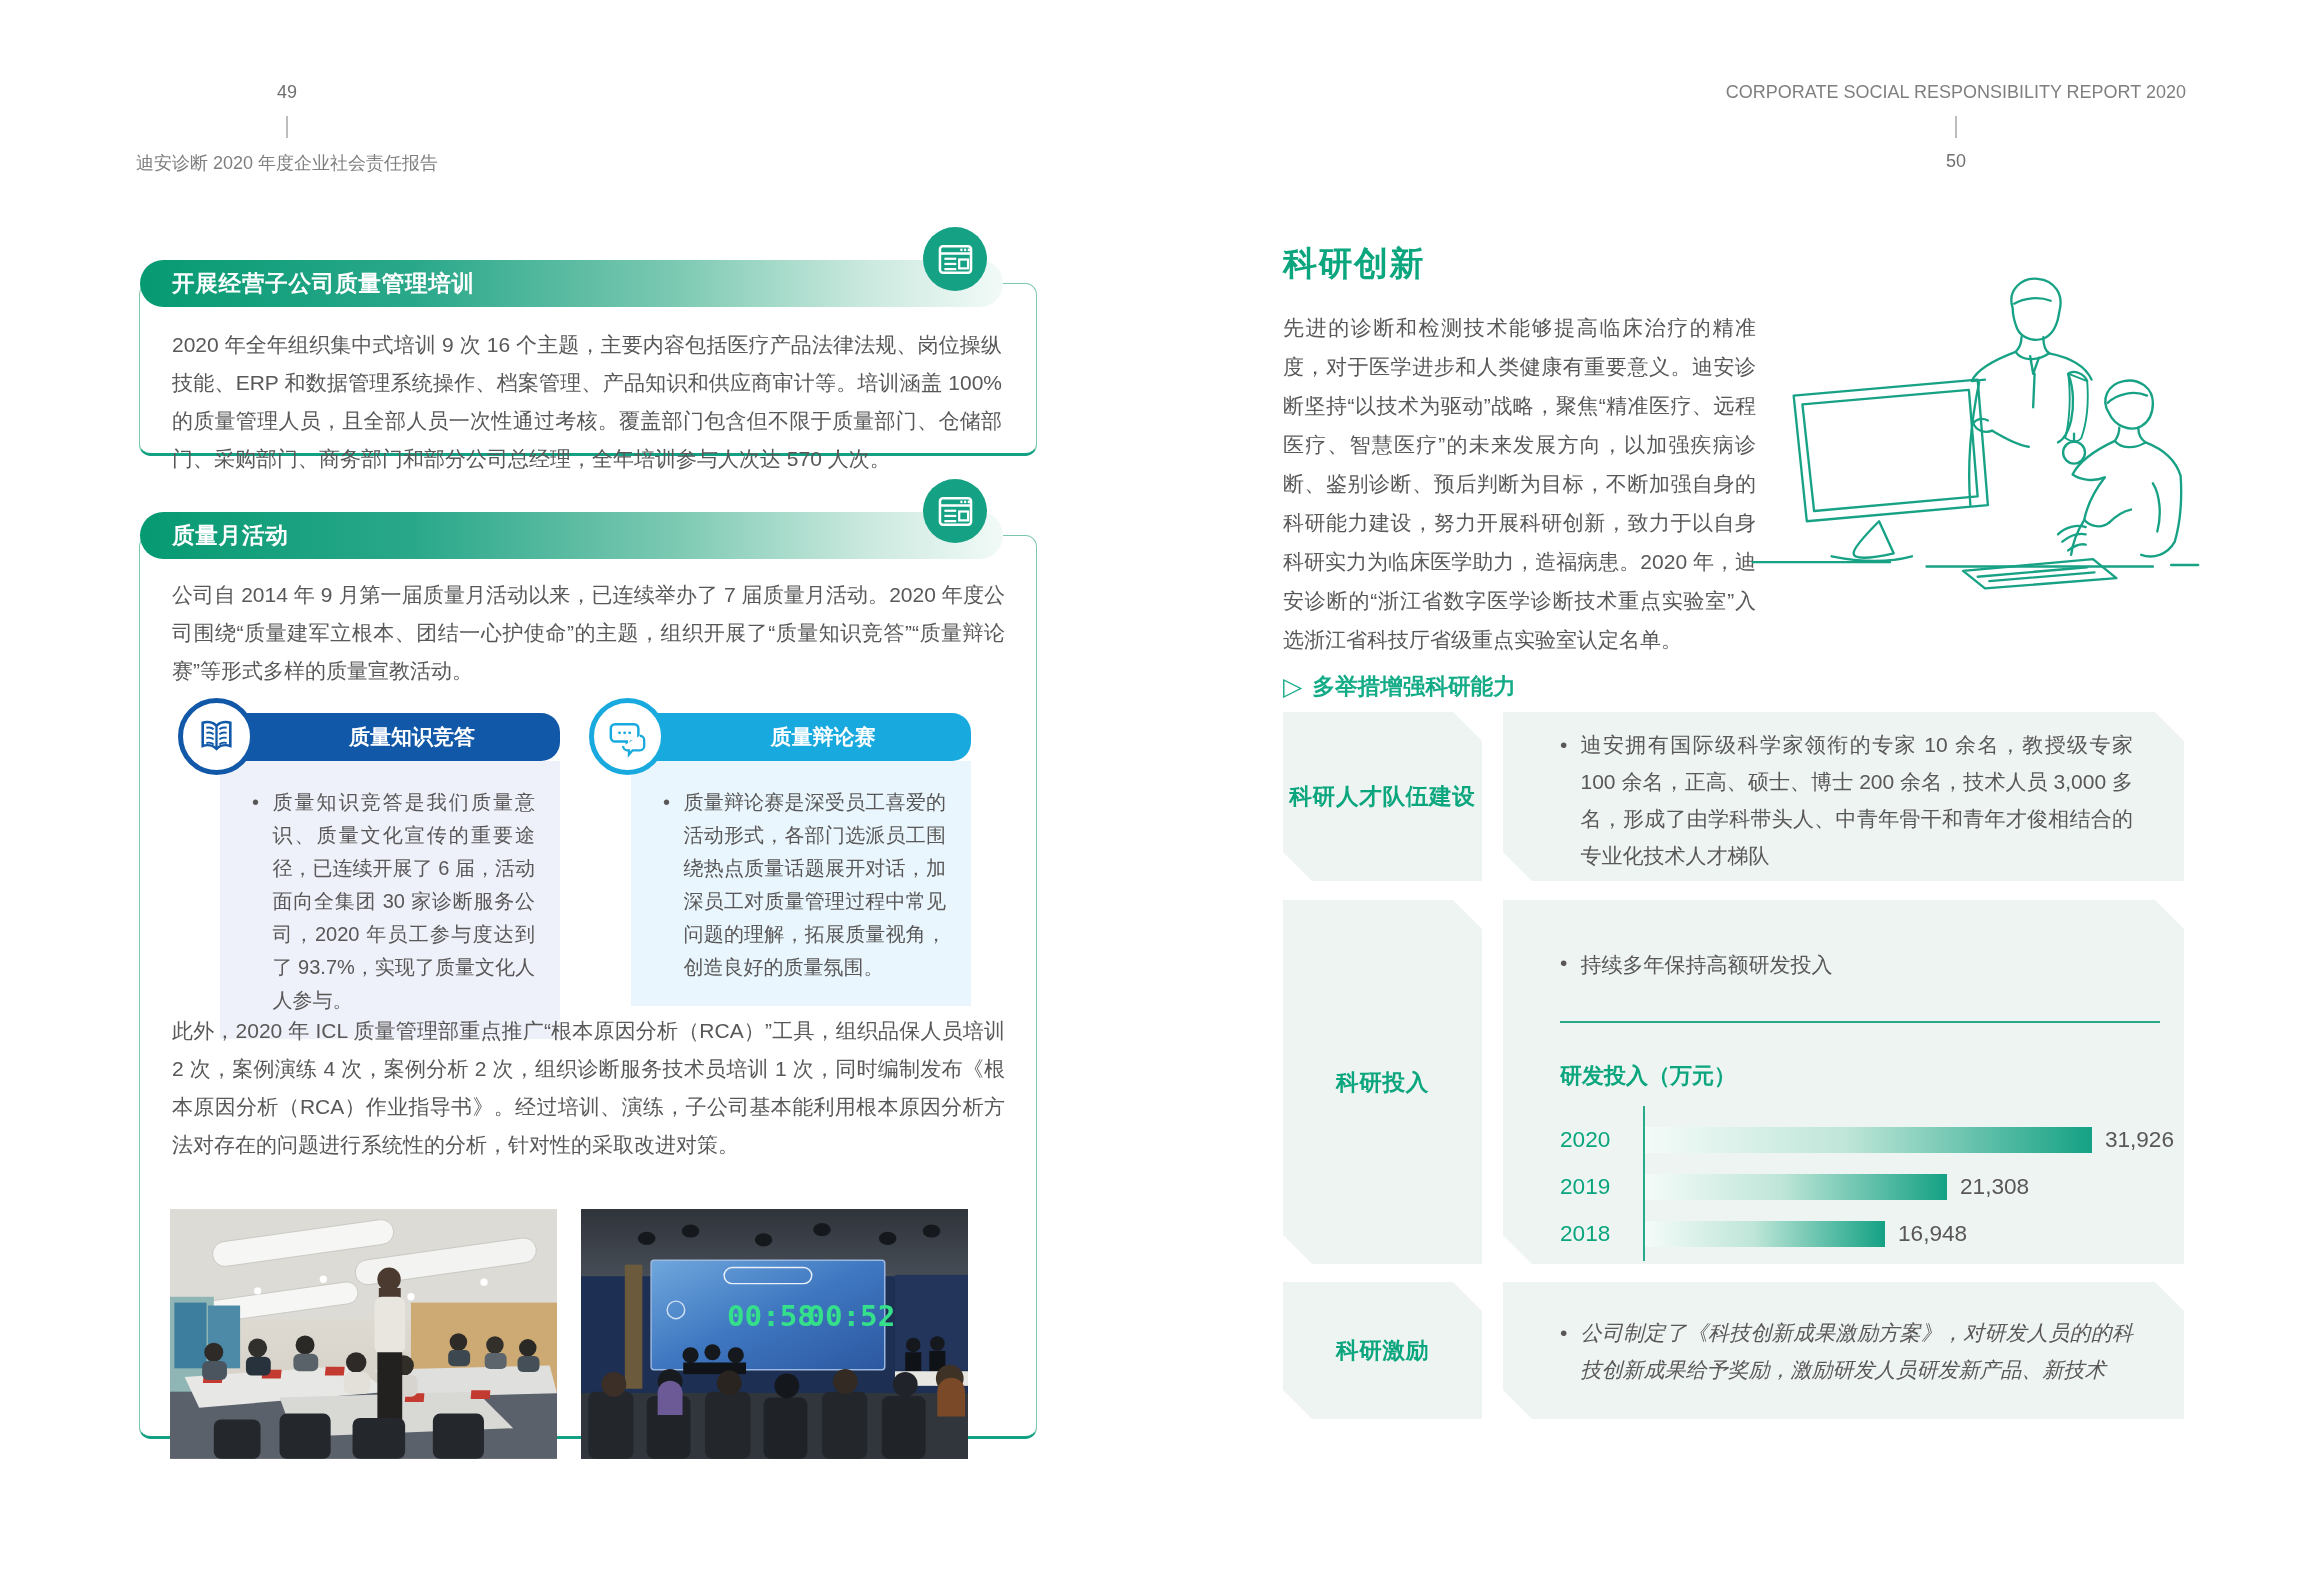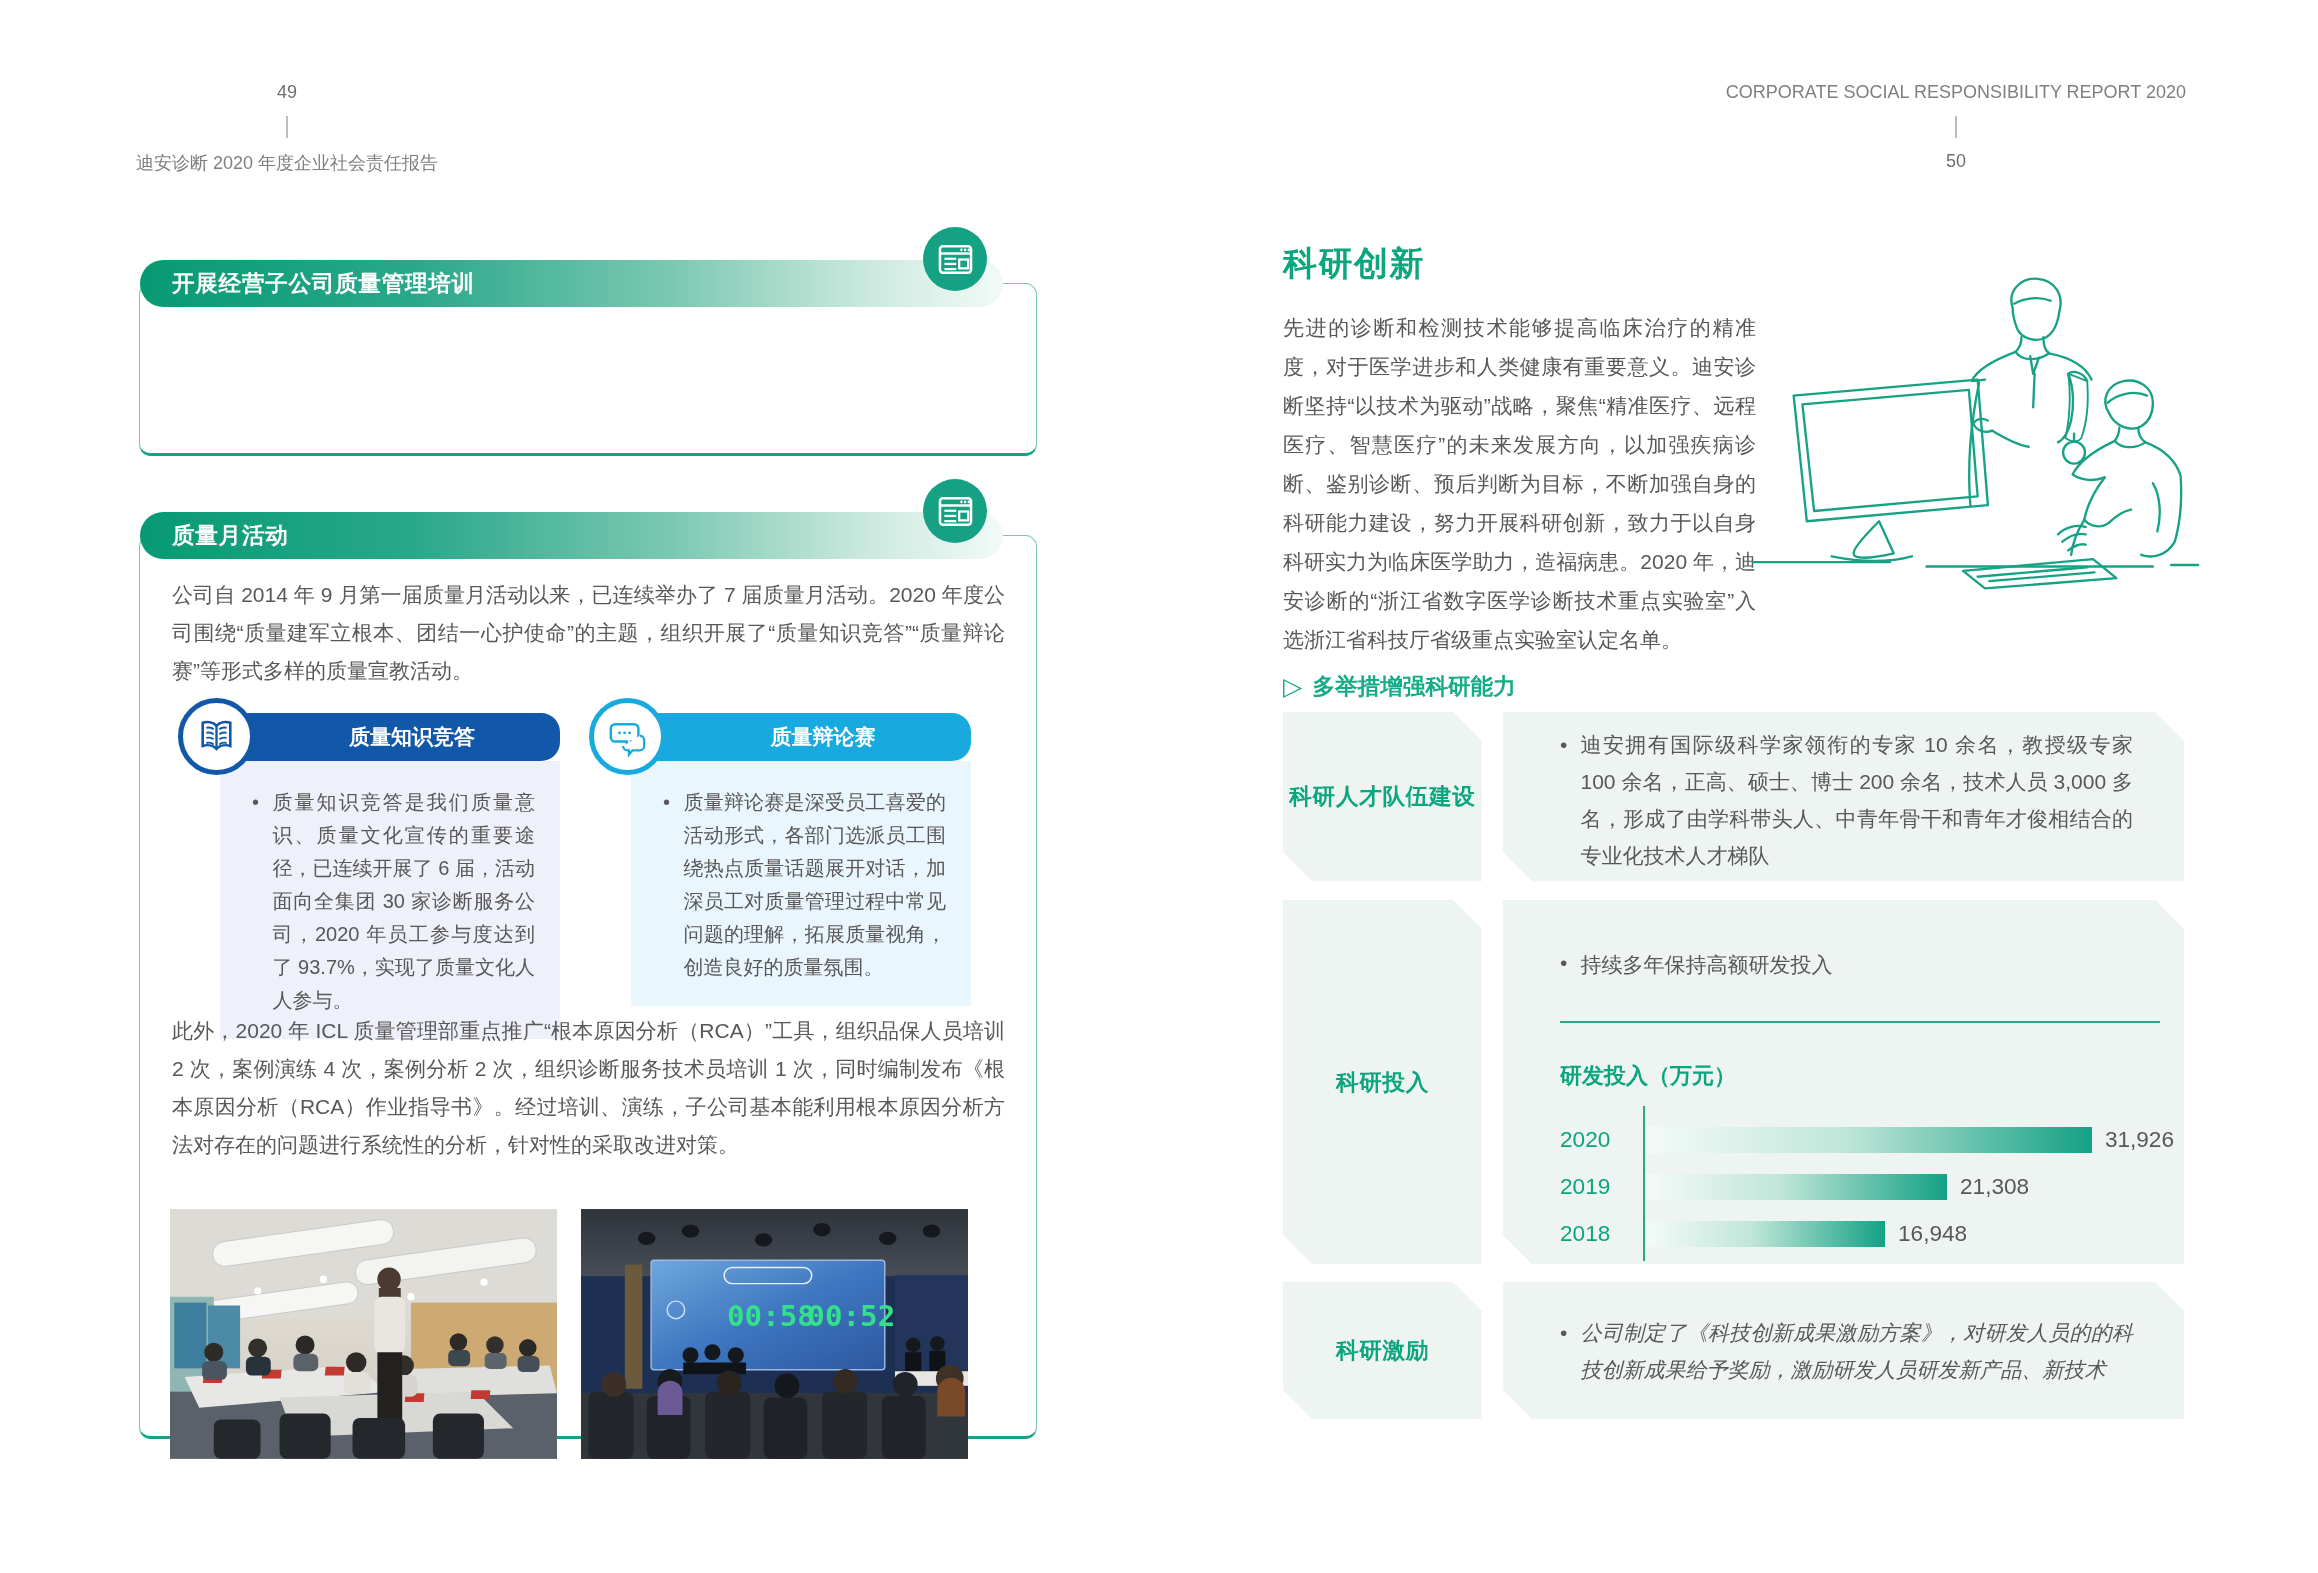--- a/index.html
+++ b/index.html
@@ -90,20 +90,21 @@
           <circle cx="33" cy="12" r="1.7" fill="#fff"></circle>
             <circle cx="38" cy="12" r="1.7" fill="#fff"></circle>
             <circle cx="43" cy="12" r="1.7" fill="#fff"></circle>
           <line x1="10" y1="24" x2="26" y2="24" stroke="#fff" stroke-width="3"></line>
           <line x1="10" y1="31" x2="26" y2="31" stroke="#fff" stroke-width="3"></line>
           <line x1="10" y1="38" x2="26" y2="38" stroke="#fff" stroke-width="3"></line>
           <rect x="30" y="25" width="12" height="12" stroke="#fff" stroke-width="3"></rect>
         </svg>
       </div>
     </div>
+    <div class="para" style="left:32px; top:42px; width:830px;">2020 年全年组织集中式培训 9 次 16 个主题，主要内容包括医疗产品法律法规、岗位操纵技能、ERP 和数据管理系统操作、档案管理、产品知识和供应商审计等。培训涵盖 100% 的质量管理人员，且全部人员一次性通过考核。覆盖部门包含但不限于质量部门、仓储部门、采购部门、商务部门和部分公司总经理，全年培训参与人次达 570 人次。</div>
   </div>
 
   <div class="secbox" style="top:535px; height:900px;">
     <div class="banner" style="width:863px;">
       <span class="banner-title">质量月活动</span>
       <div class="banner-circle">
         <svg width="37" height="37" viewBox="0 0 50 50" fill="none">
           <rect x="4" y="7" width="42" height="36" rx="4" stroke="#fff" stroke-width="3.4"></rect>
           <line x1="4" y1="17" x2="46" y2="17" stroke="#fff" stroke-width="3.4"></line>
           <circle cx="33" cy="12" r="1.7" fill="#fff"></circle>

